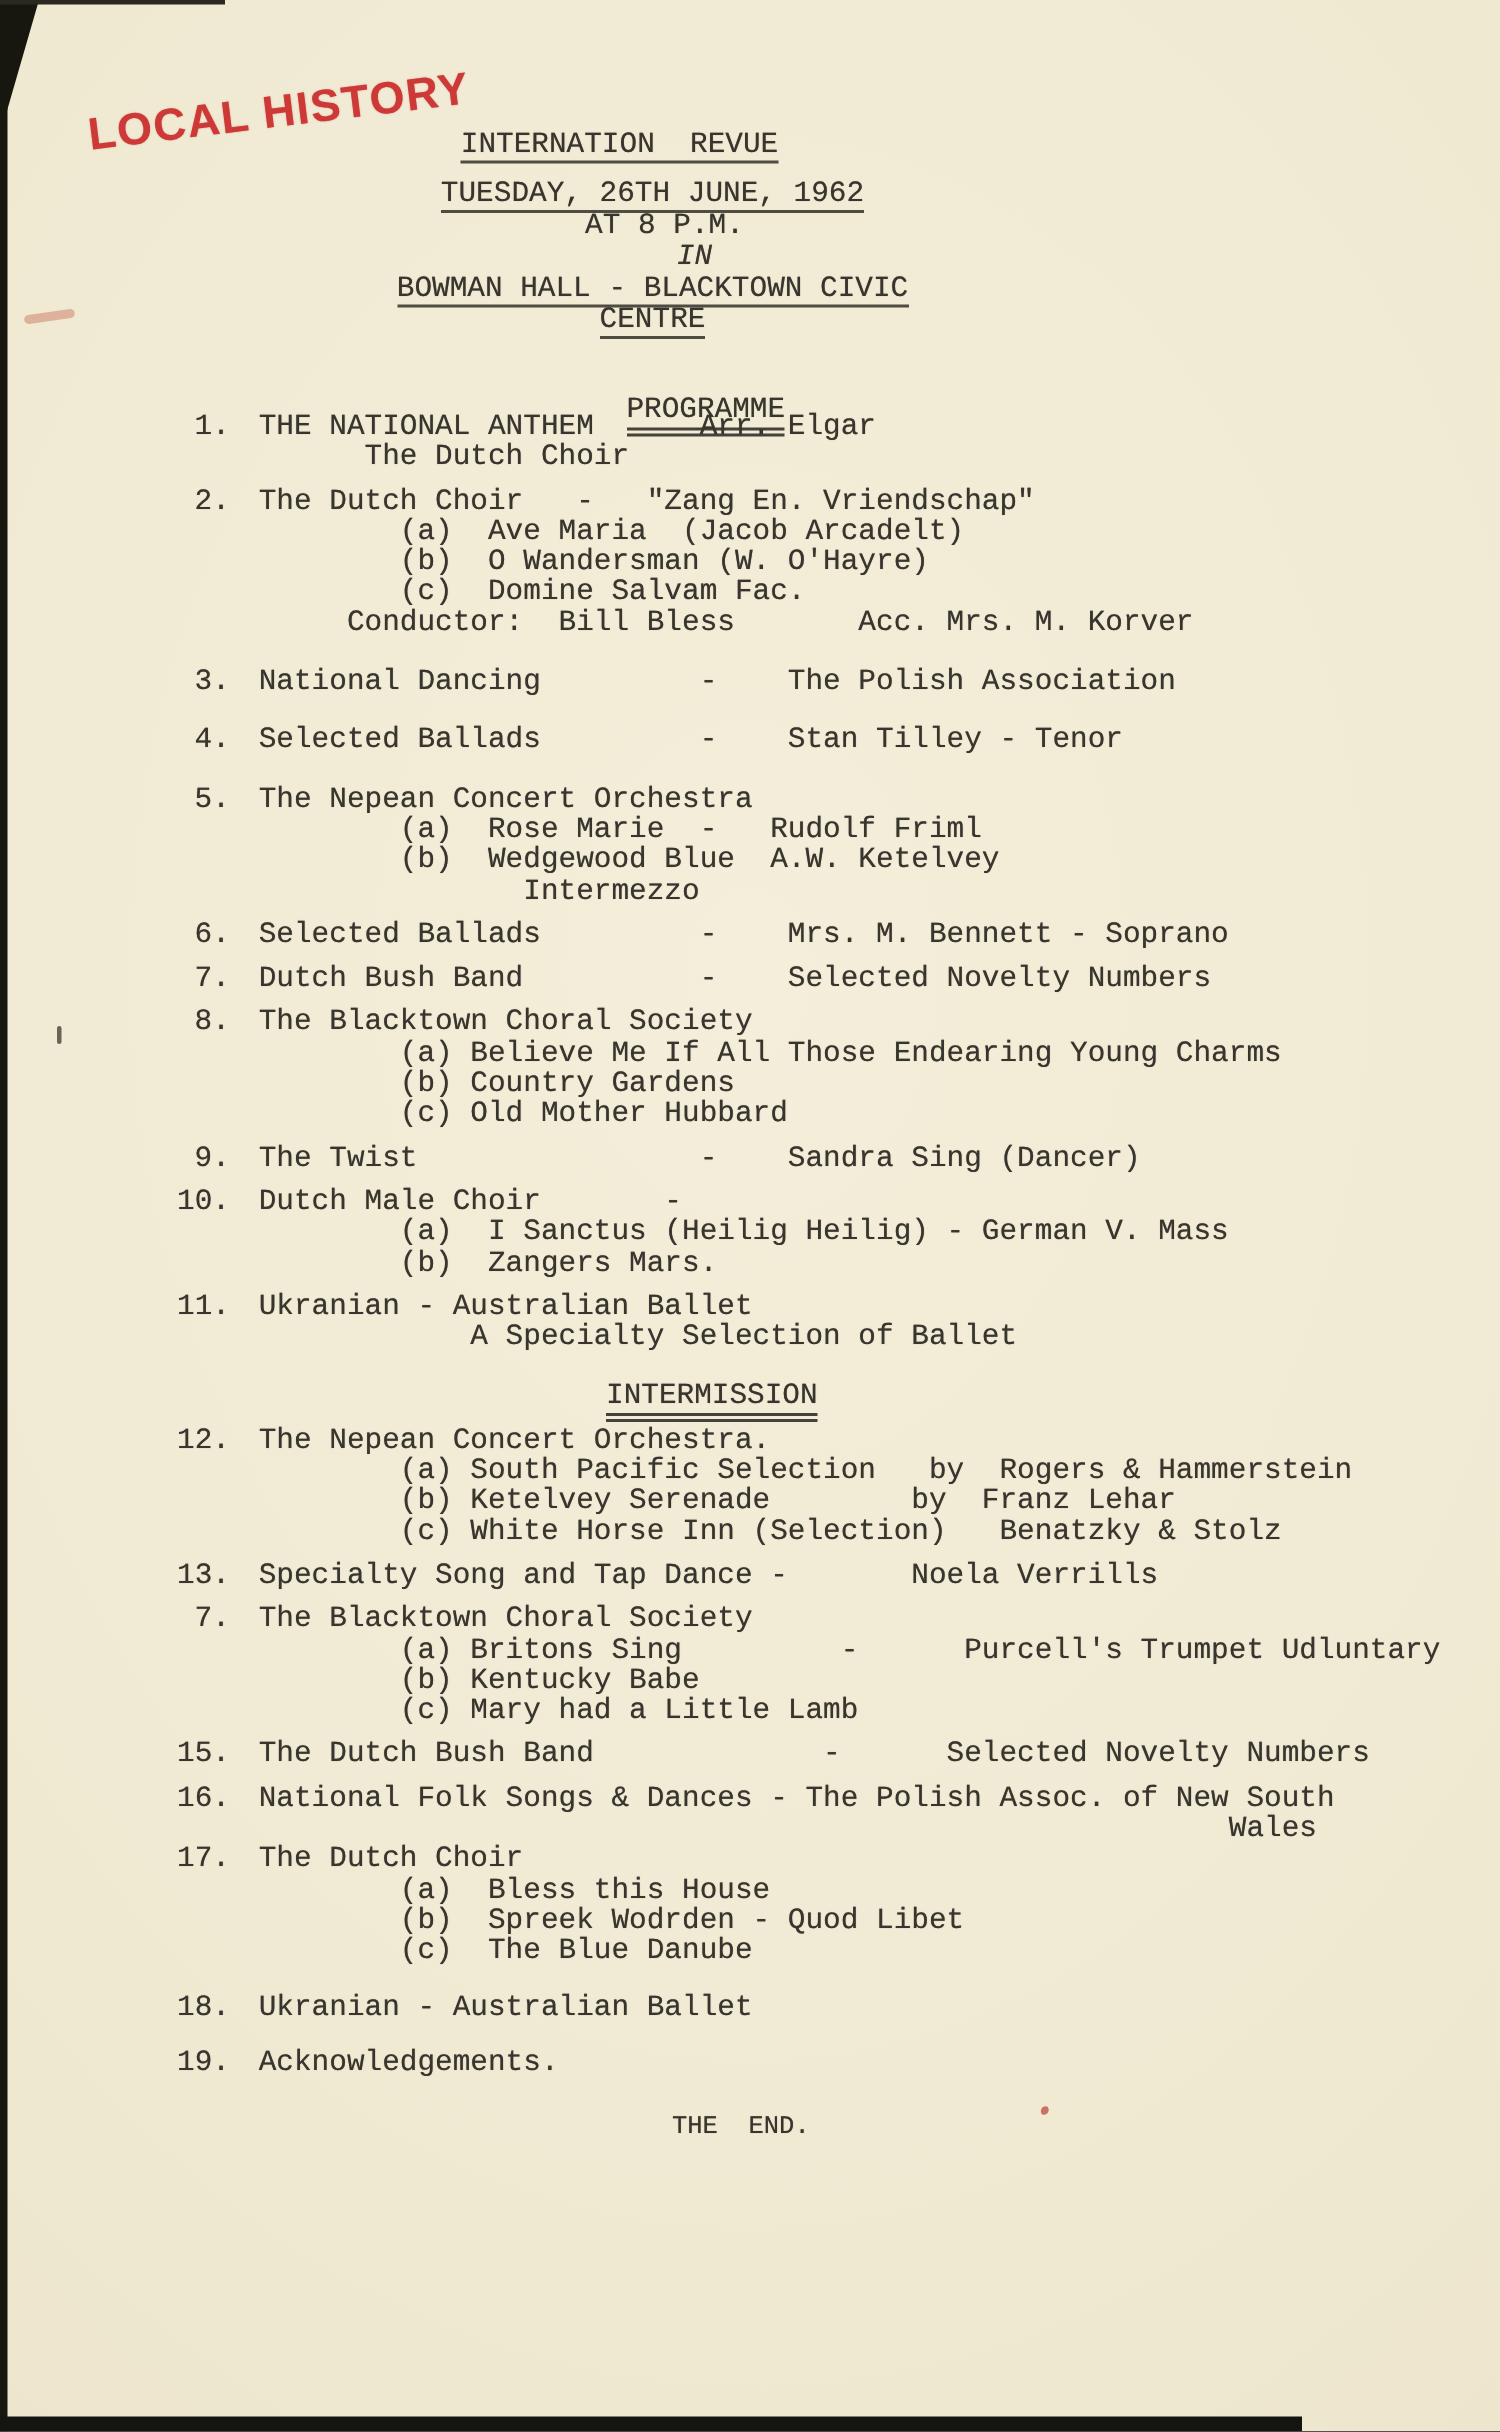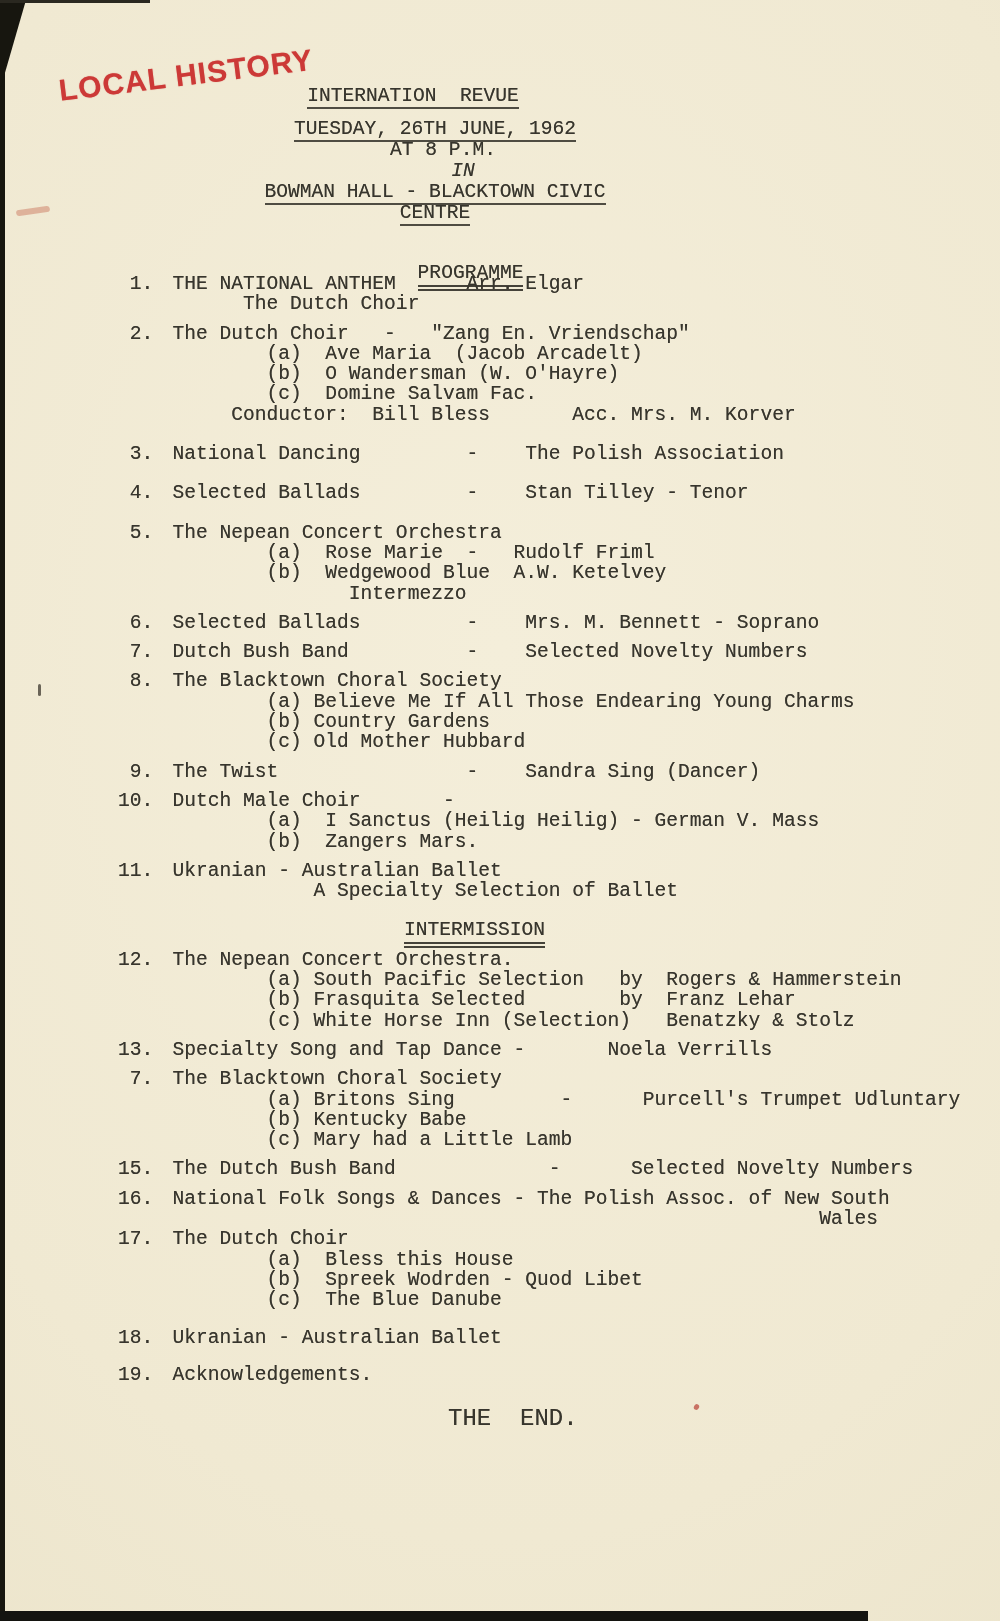--- a/index.html
+++ b/index.html
@@ -46,21 +46,21 @@
   
   .items{position:absolute;left:118px;top:274px;right:10px;}
   .items .tw-line{font-size:19.6px;line-height:20.3px;white-space:pre;
       text-shadow:0 0 .5px rgba(55,53,45,.65);}
   .item{display:flex;}
   .item .num{flex:none;width:3ch;text-align:right;font-size:19.6px;line-height:20.3px;
       white-space:pre;text-shadow:0 0 .5px rgba(55,53,45,.65);}
   .item .lines{margin-left:2ch;}
   .intermission{margin-top:19px;margin-left:286px;font-size:19.6px;line-height:20.3px;
       text-shadow:0 0 .5px rgba(55,53,45,.65);}
-  .closing{margin-top:24px;margin-left:330px;font-size:24px;line-height:20.3px;white-space:pre;
+  .closing{margin-top:24px;margin-left:330px;font-size:17px;line-height:20.3px;white-space:pre;
       text-shadow:0 0 .5px rgba(55,53,45,.65);}
 </style>
 </head>
 <body>
 
 <div class="page">
 
   <div class="edge-left"></div>
   <div class="edge-wedge"></div>
   <div class="edge-top"></div>
@@ -164,21 +164,21 @@
           <div class="tw-line">Ukranian - Australian Ballet</div>
           <div class="tw-line">            A Specialty Selection of Ballet</div>
         </div>
       </div>
       <div class="intermission"><span class="u2">INTERMISSION</span></div>
       <div class="item" style="margin-top: 9px;">
         <span class="num">12.</span>
         <div class="lines">
           <div class="tw-line">The Nepean Concert Orchestra.</div>
           <div class="tw-line">        (a) South Pacific Selection   by  Rogers &amp; Hammerstein</div>
-          <div class="tw-line">        (b) Frasquita Selected        by  Franz Lehar</div>
+          <div class="tw-line">        (b) Ketelvey Serenade        by  Franz Lehar</div>
           <div class="tw-line">        (c) White Horse Inn (Selection)   Benatzky &amp; Stolz</div>
         </div>
       </div>
       <div class="item" style="margin-top: 9px;">
         <span class="num">13.</span>
         <div class="lines">
           <div class="tw-line">Specialty Song and Tap Dance -       Noela Verrills</div>
         </div>
       </div>
       <div class="item" style="margin-top: 9px;">

